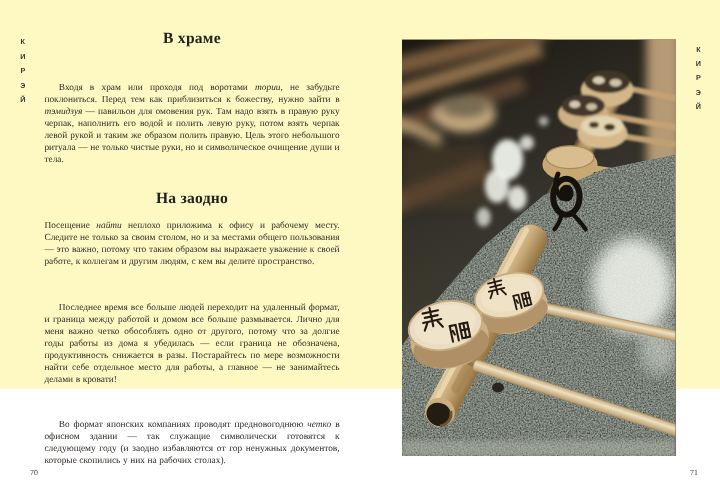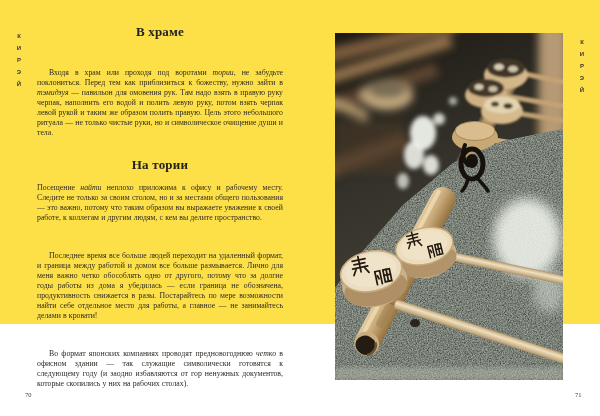--- a/index.html
+++ b/index.html
@@ -1,17 +1,17 @@
 <!DOCTYPE html>
 <html><head>
 <meta charset="utf-8">
 <style>
   html,body{margin:0;padding:0;}
   body{width:600px;height:416px;background:#fff;overflow:hidden;}
-  .spread{position:relative;width:600px;height:324px;background:#fde047;
+  .spread{position:relative;width:600px;height:324px;background:#fef9c3;
           font-family:"Liberation Serif",serif;color:#2b2723;}
   
   .text-col{position:absolute;left:37px;top:24px;width:246px;}
   h1.sec{margin:0 0 13px 0;font-size:13px;font-weight:bold;text-align:center;
          font-family:"Liberation Serif",serif;color:#242220;letter-spacing:.2px;}
   h1.sec2{margin-top:19px;margin-bottom:10px;}
   p.para{margin:0;font-size:7.8px;line-height:10px;text-align:justify;
          color:#2e2a26;word-spacing:.2px;}
   p.indent{text-indent:12px;margin-top:28px;}
   p.para i{font-style:italic;}
@@ -36,21 +36,21 @@
     <span>К</span>
     <span>И</span>
     <span>Р</span>
     <span>Э</span>
     <span>Й</span>
   </div>
 
   <div class="text-col">
     <h1 class="sec">В храме</h1>
     <p class="para indent"><span>Входя в храм или проходя под воротами </span><i>тории</i><span>, не забудьте поклониться. Перед тем как приблизиться к божеству, нужно зайти в </span><i>тэмидзуя</i><span> — павильон для омовения рук. Там надо взять в правую руку черпак, наполнить его водой и полить левую руку, потом взять черпак левой рукой и таким же образом полить правую. Цель этого небольшого ритуала — не только чистые руки, но и символическое очищение души и тела.</span></p>
-    <h1 class="sec sec2">На тории</h1>
+    <h1 class="sec sec2">На заодно</h1>
     <p class="para"><span>Посещение </span><i>найти</i><span> неплохо приложима к офису и рабочему месту. Следите не только за своим столом, но и за местами общего пользования — это важно, потому что таким образом вы выражаете уважение к своей работе, к коллегам и другим людям, с кем вы делите пространство.</span></p>
     <p class="para indent"><span>Последнее время все больше людей переходит на удаленный формат, и граница между работой и домом все больше размывается. Лично для меня важно четко обособлять одно от другого, потому что за долгие годы работы из дома я убедилась — если граница не обозначена, продуктивность снижается в разы. Постарайтесь по мере возможности найти себе отдельное место для работы, а главное — не занимайтесь делами в кровати!</span></p>
     <p class="para indent"><span>Во формат японских компаниях проводят предновогоднюю </span><i>четко</i><span> в офисном здании — так служащие символически готовятся к следующему году (и заодно избавляются от гор ненужных документов, которые скопились у них на рабочих столах).</span></p>
   </div>
 
   <div class="pagenum" style="left:25px;">70</div>
 
   <figure class="photo">
     <svg viewBox="0 0 228 347" xmlns="http://www.w3.org/2000/svg">
       <title>Деревянные ковши для омовения рук на бамбуковой стойке у каменной чаши</title>

